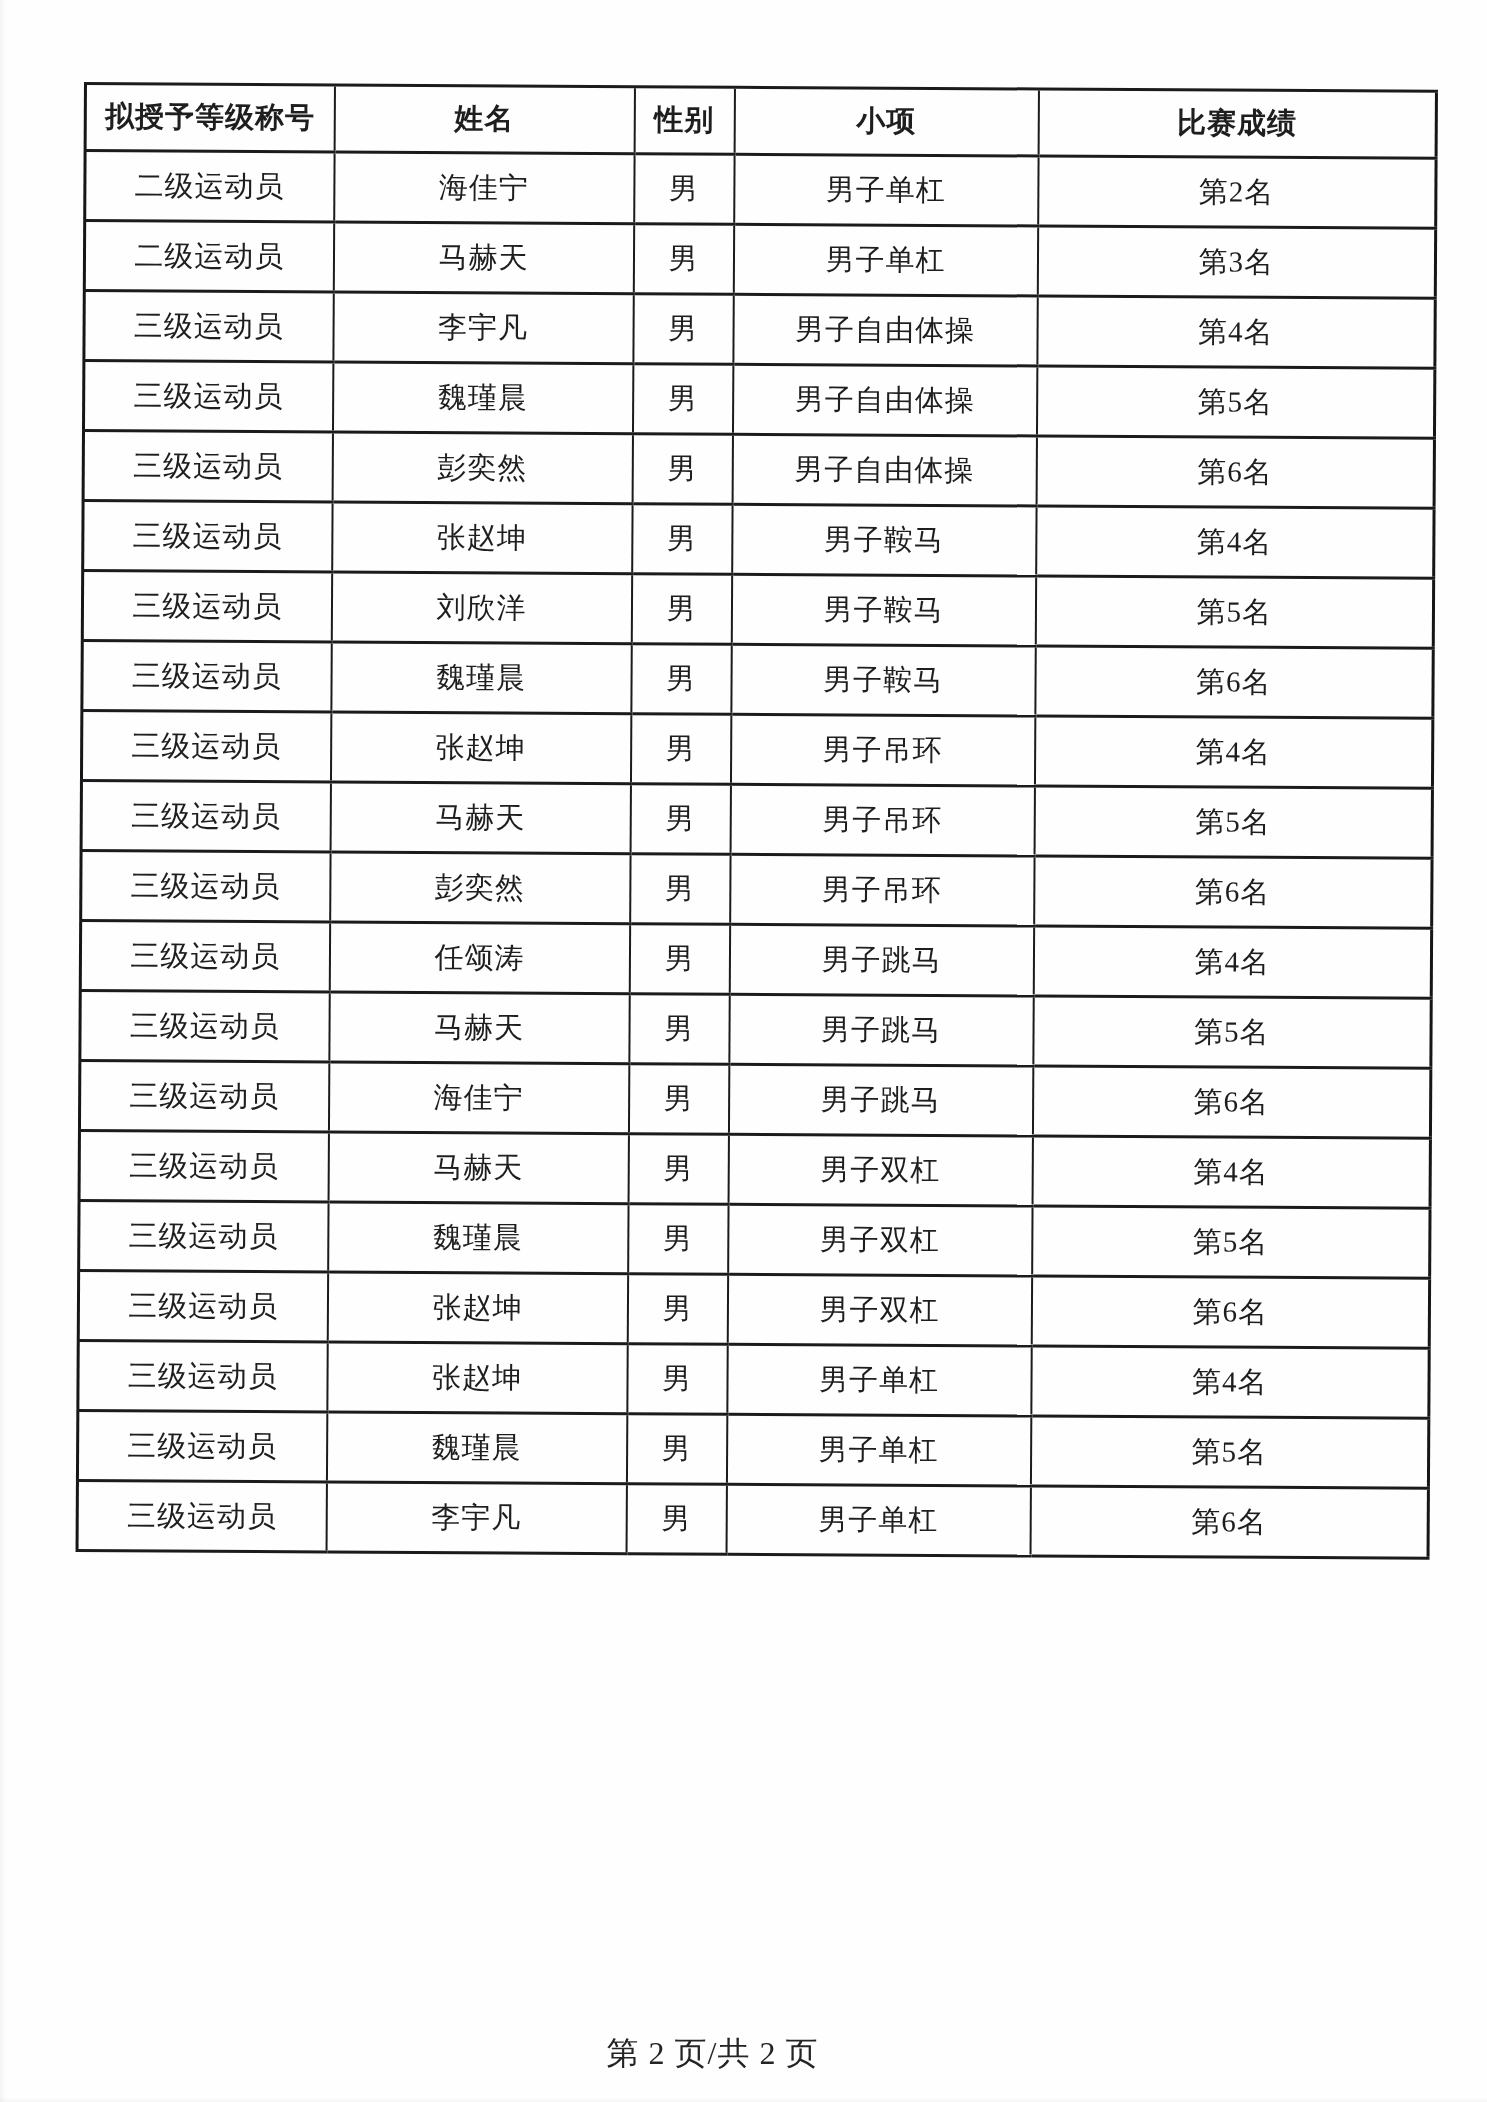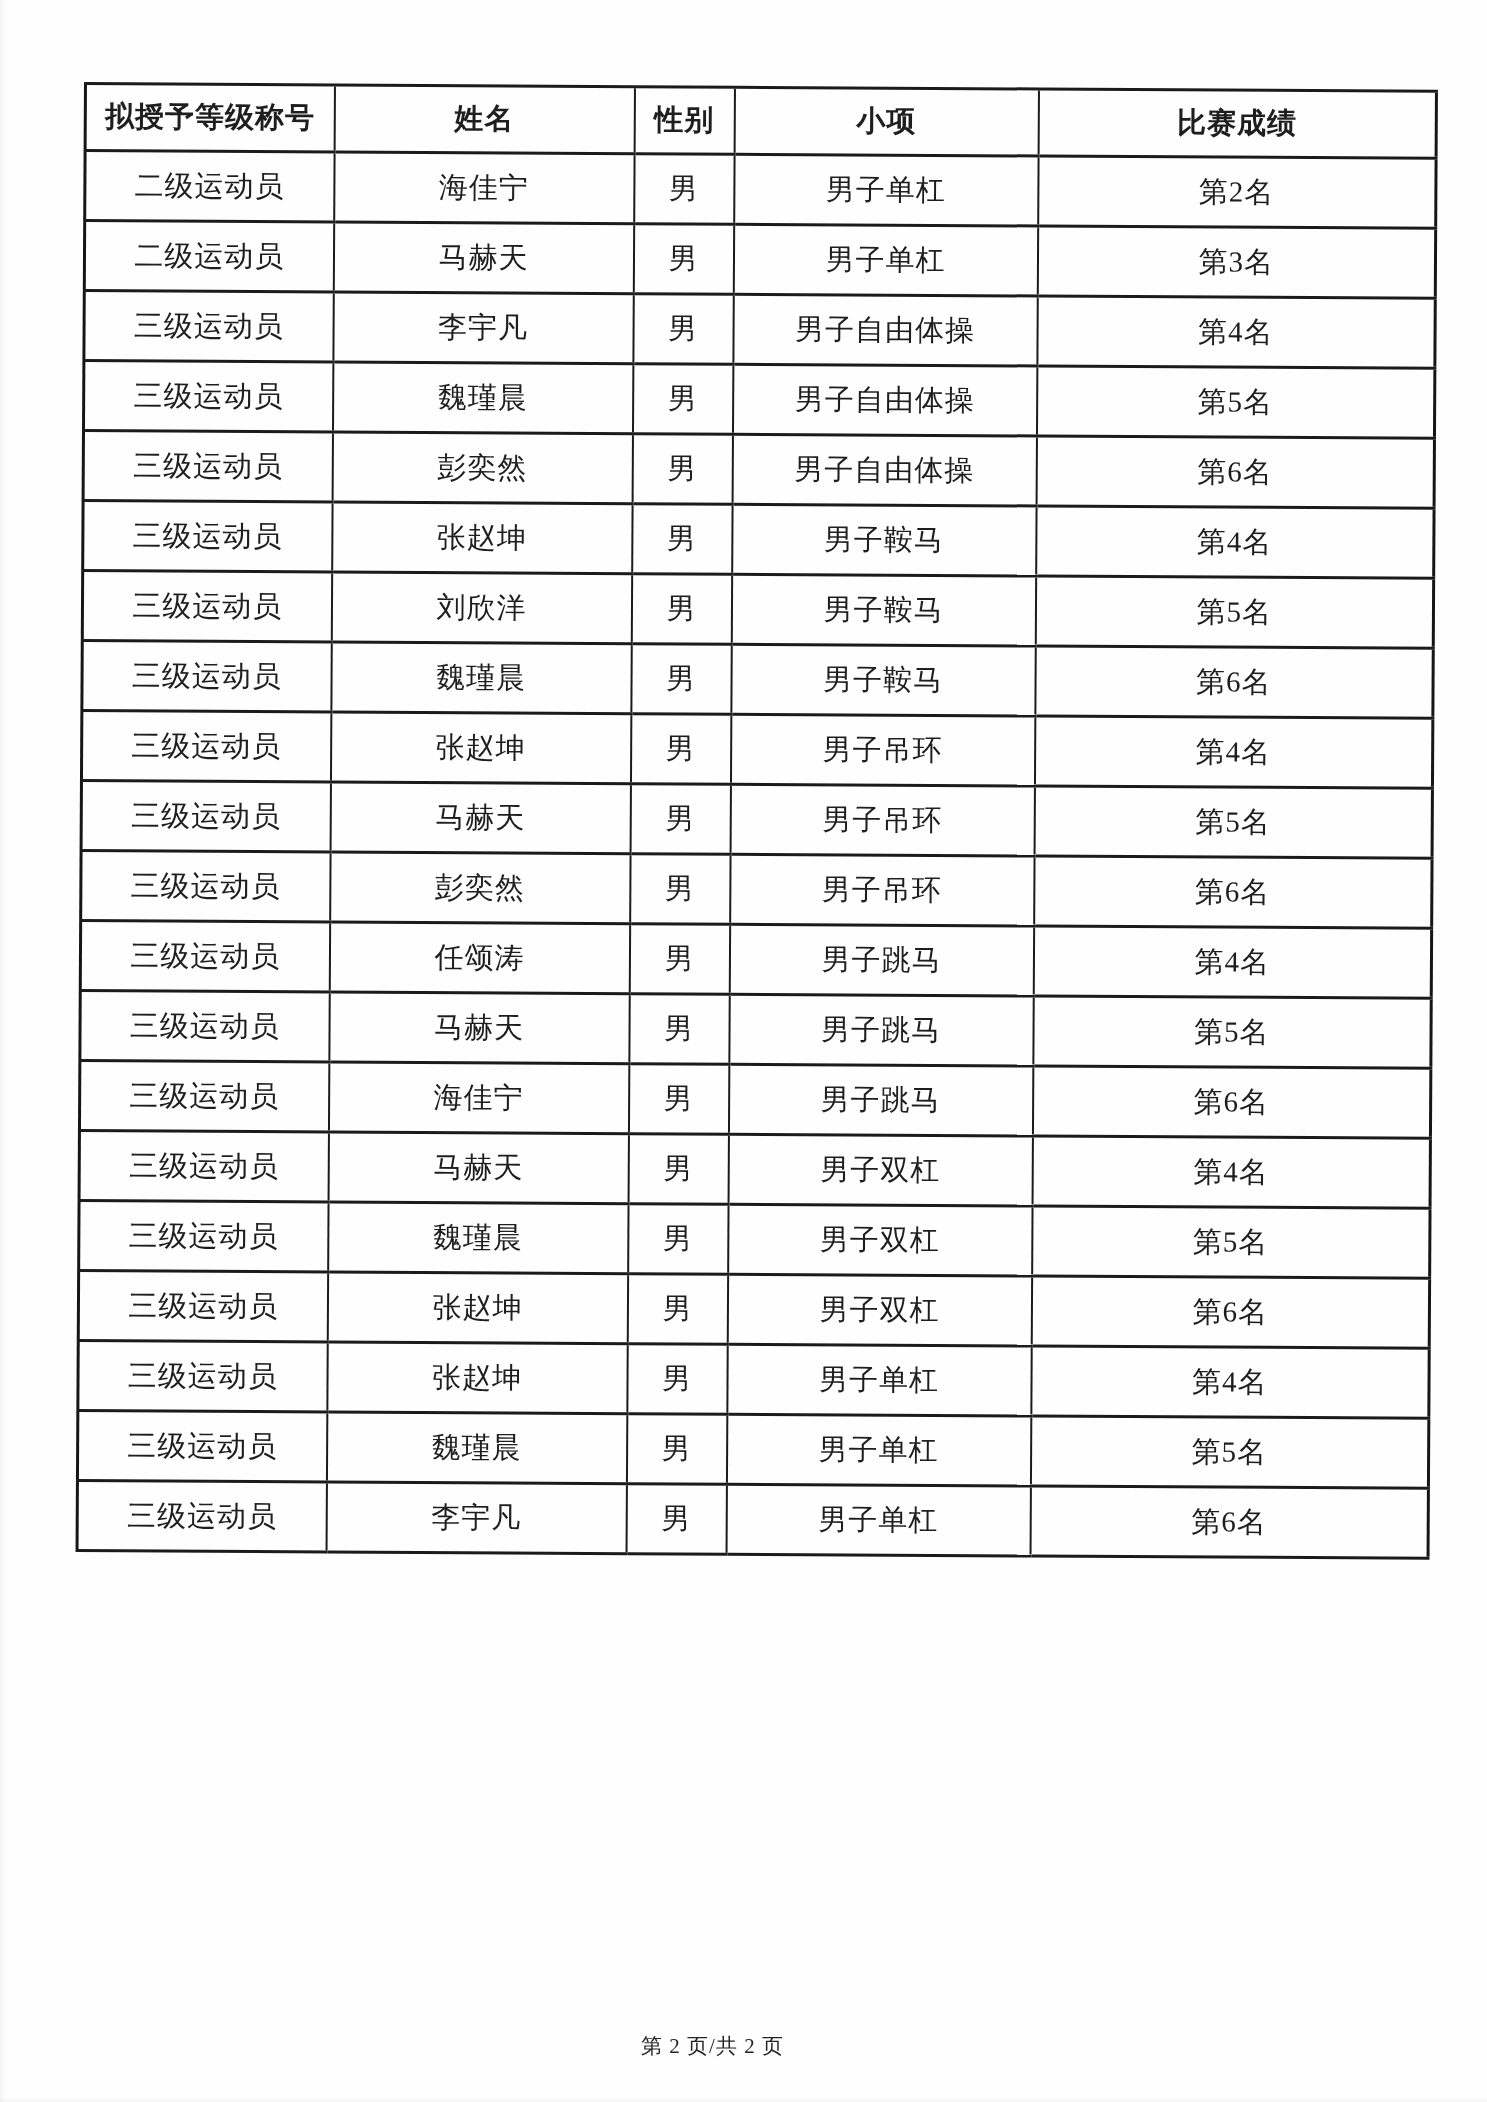--- a/index.html
+++ b/index.html
@@ -66,21 +66,21 @@
   col.c-result { width: 398px; }
   .footer {
     position: absolute;
     top: 2032px;
     left: 0;
     width: 100%;
     text-align: center;
     transform: translateX(-31px);
   }
   .footer span {
-    font-size: 21px;
+    font-size: 32px;
     letter-spacing: 1px;
     color: #242424;
   }
 </style>
 </head>
 <body>
 
 <div class="page">
 
   <table class="results">

